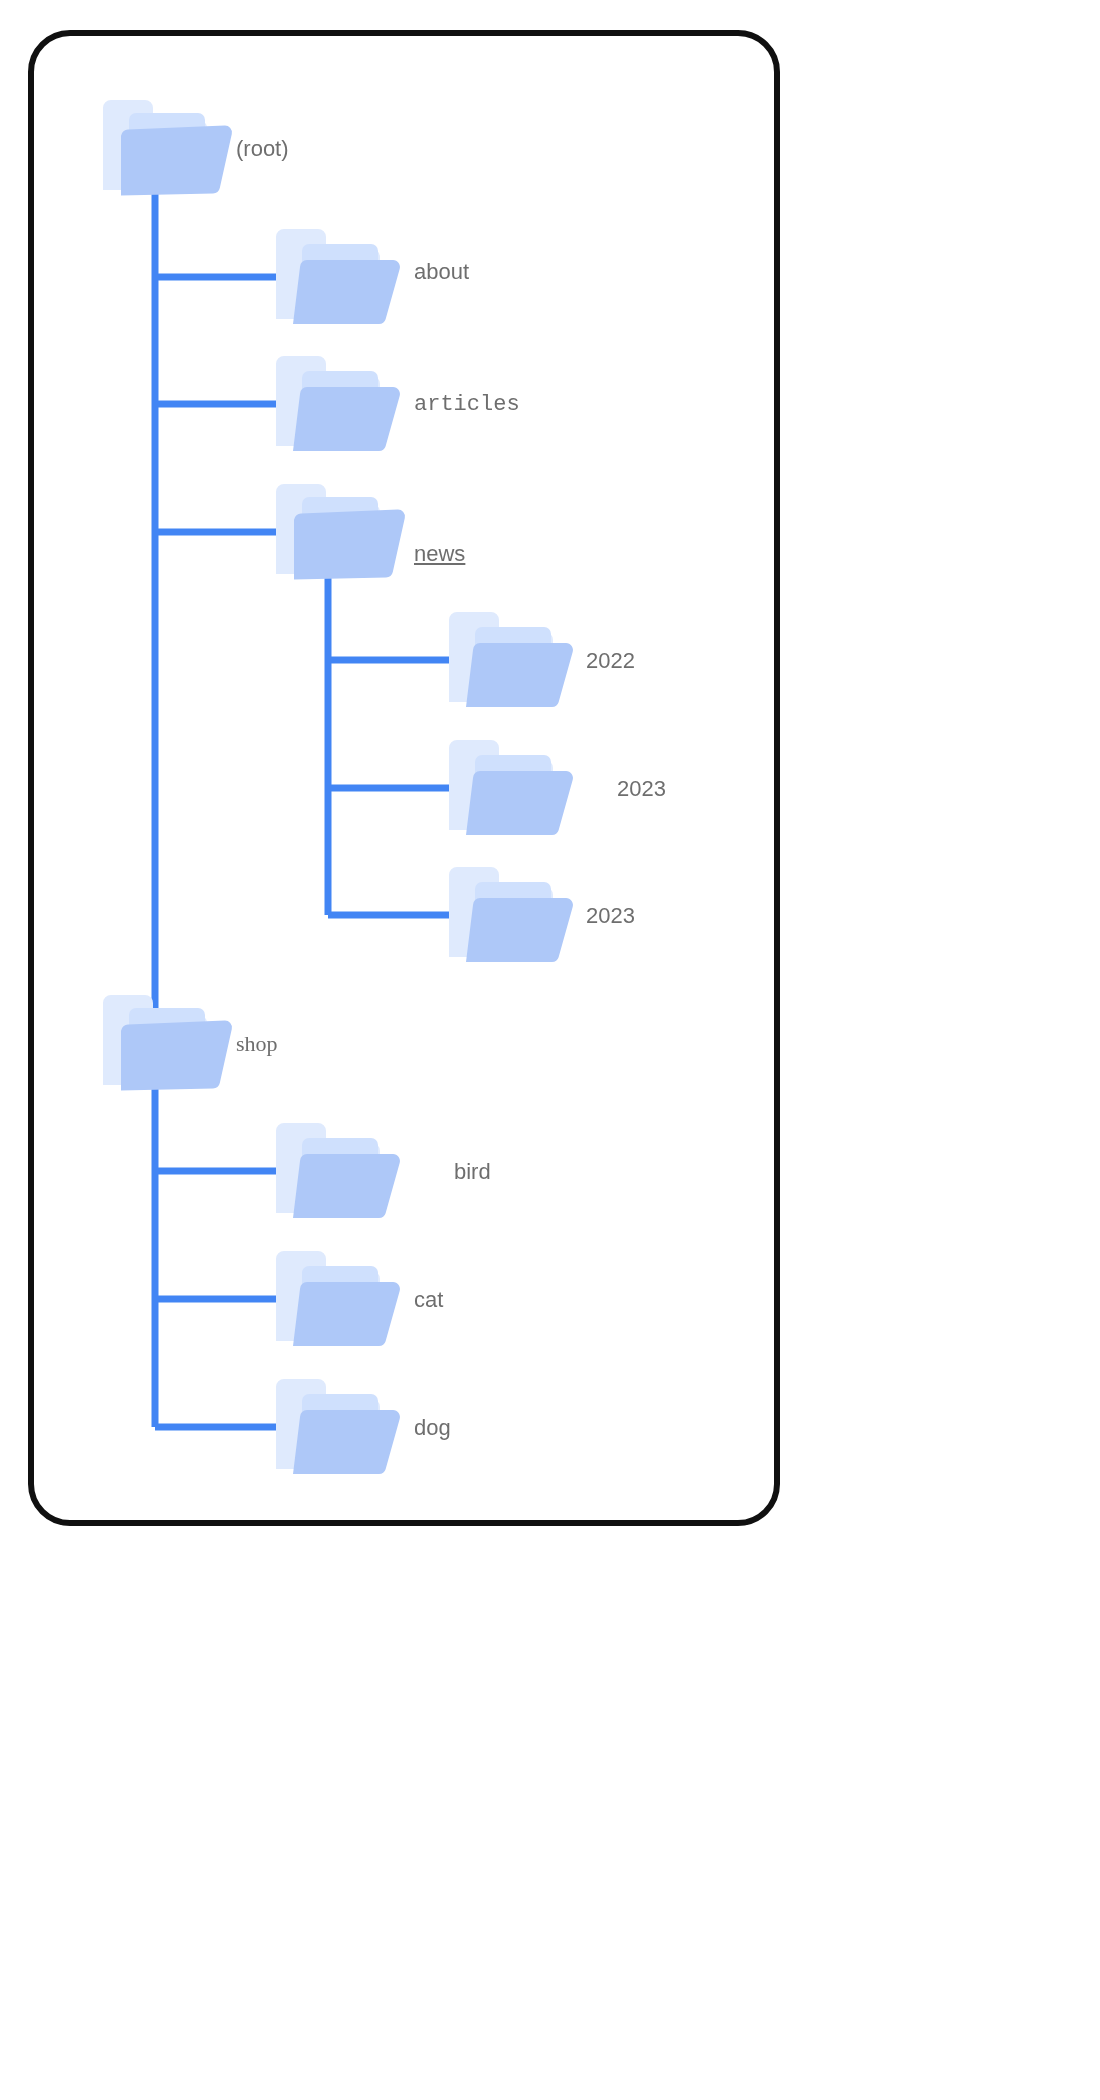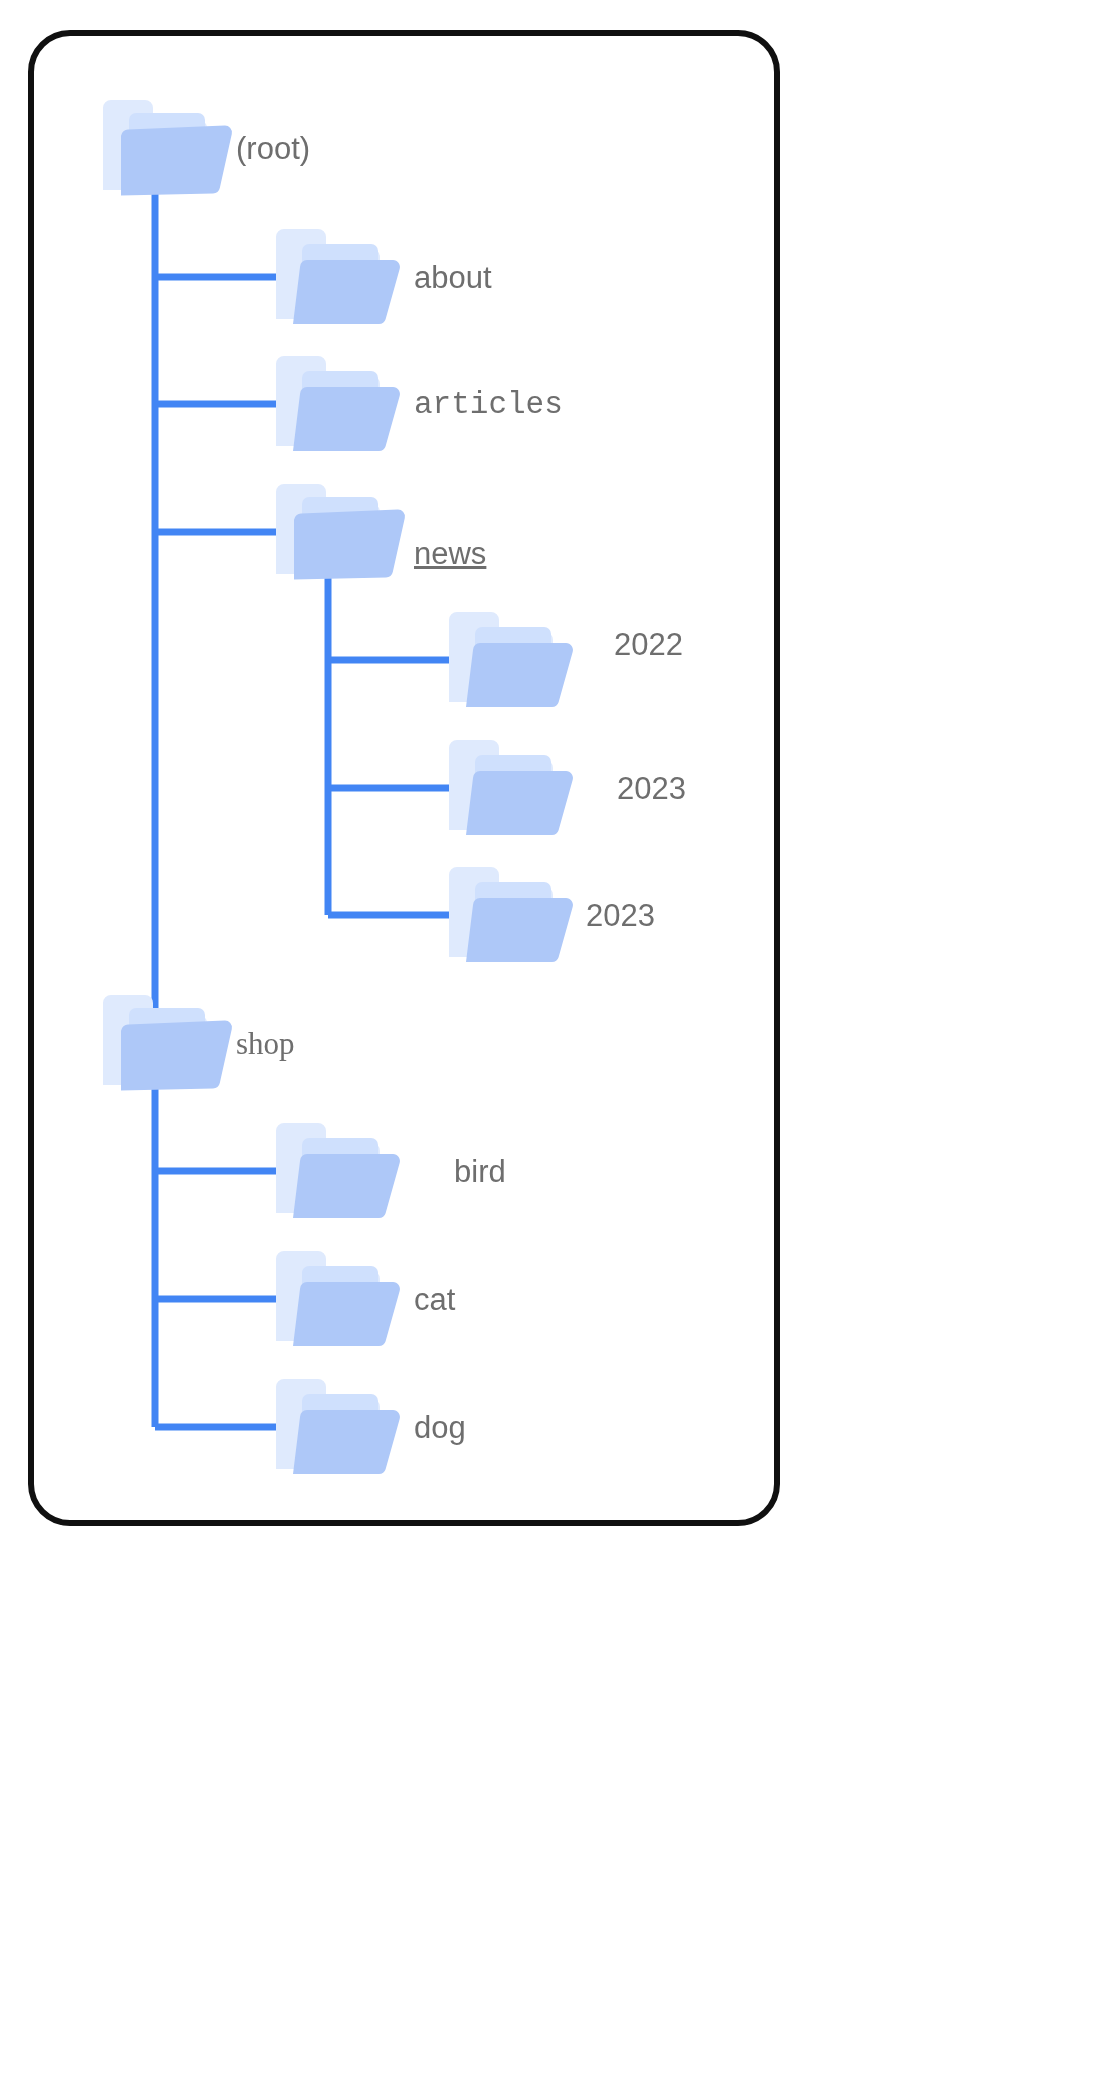--- a/index.html
+++ b/index.html
@@ -20,21 +20,21 @@
   }
   #stage{
     position:absolute;
     left:0; top:0;
     width:1100px; height:2100px;
   }
   svg{position:absolute;left:0;top:0;}
   .lbl{
     position:absolute;
     color:#6e6e6e;
-    font-size:31px;
+    font-size:22px;
     line-height:31px;
     white-space:nowrap;
     font-family:"Liberation Sans", sans-serif;
   }
 </style>
 </head>
 <body>
 
 <div id="card"></div>
 
@@ -122,24 +122,24 @@
     <g transform="translate(276,1251)">
       <use href="#folder-closed"></use>
     </g>
 
     <g transform="translate(276,1379)">
       <use href="#folder-closed"></use>
     </g>
   </svg>
 
   <div class="lbl" style="left:236px; top:133px;">(root)</div>
-  <div class="lbl" style="left:414px; top:262px;">about</div>
+  <div class="lbl" style="left:414px; top:256px;">about</div>
   <div class="lbl" style="left:414px; top:389px;font-family:Liberation Mono, monospace;">articles</div>
   <div class="lbl" style="left:414px; top:538px;text-decoration:underline;">news</div>
-  <div class="lbl" style="left:586px; top:629px;margin-left:28px;">2022</div>
+  <div class="lbl" style="left:586px; top:645px;">2022</div>
   <div class="lbl" style="left:586px; top:773px;margin-left:31px;">2023</div>
   <div class="lbl" style="left:586px; top:900px;">2023</div>
   <div class="lbl" style="left:236px; top:1028px;font-family:Liberation Serif, serif;">shop</div>
   <div class="lbl" style="left:414px; top:1156px;margin-left:40px;">bird</div>
   <div class="lbl" style="left:414px; top:1284px;text-align:center;">cat</div>
   <div class="lbl" style="left:414px; top:1412px;">dog</div>
 
 </div>
 
 </body></html>

